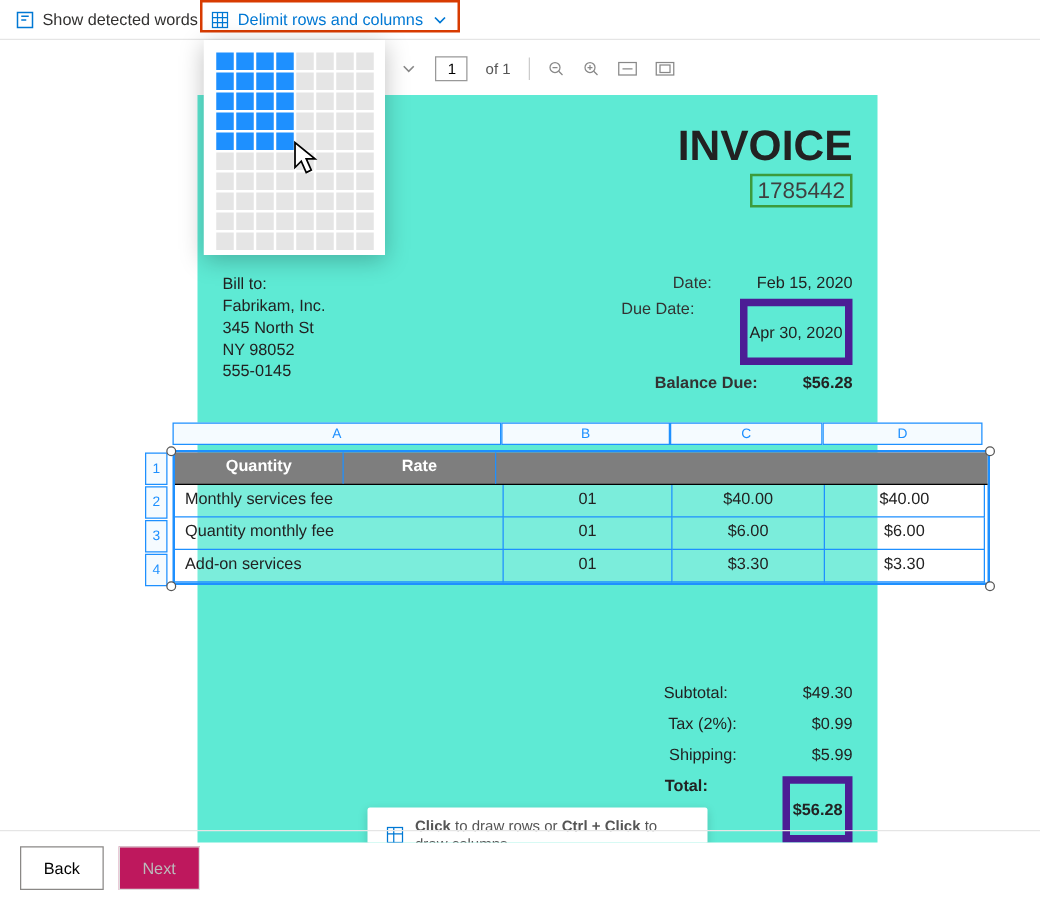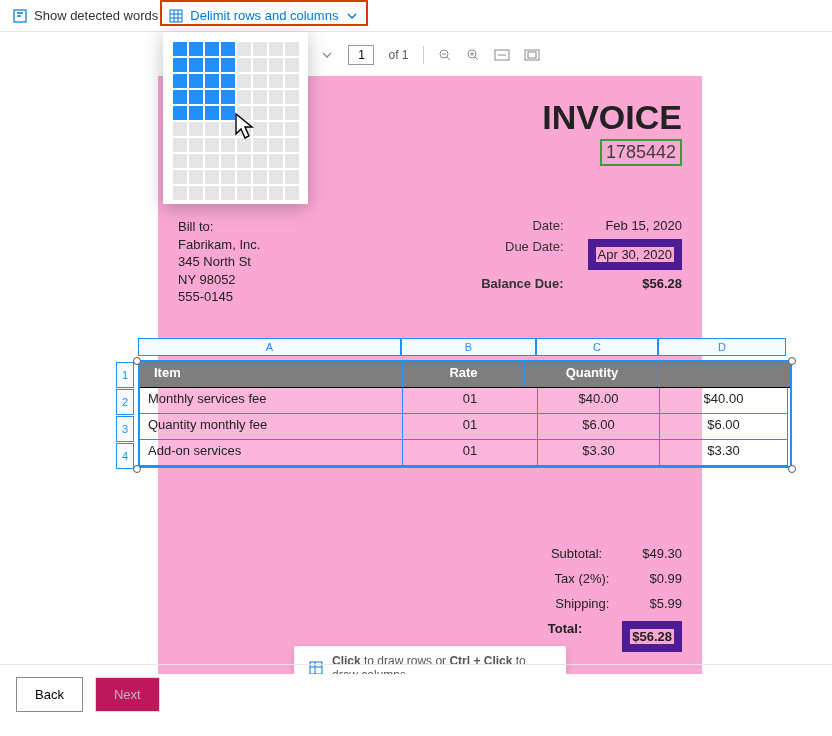--- a/index.html
+++ b/index.html
@@ -5,50 +5,50 @@
 *{box-sizing:border-box;margin:0;padding:0;font-family:"Segoe UI",Arial,sans-serif}
 body{width:832px;height:736px;background:#fff;position:relative;overflow:hidden}
 .toolbar{height:32px;display:flex;align-items:center;border-bottom:1px solid #e5e5e5;padding:0 12px;gap:10px;font-size:13px}
 .tb-item{display:flex;align-items:flex-start;gap:6px;color:#323130;cursor:pointer}
 .tb-item.blue{color:#0078d4}
 .tb-icon{width:16px;height:16px;display:inline-flex;align-items:center;justify-content:center}
 .red-box{position:absolute;left:160px;top:0;width:208px;height:26px;border:2px solid #d83b01;pointer-events:none}
 .viewer-tools{position:absolute;top:42px;left:0;right:0;height:26px;display:flex;align-items:center;justify-content:center;gap:14px;font-size:12px;color:#555}
 .vt-input{width:26px;height:20px;border:1px solid #999;text-align:center;font-size:12px}
 .vt-sep{width:1px;height:18px;background:#ccc}
-.doc-area{position:absolute;top:76px;left:158px;width:544px;height:598px;background:#f9a8d4;overflow:hidden}
+.doc-area{position:absolute;top:76px;left:158px;width:544px;height:598px;background:#5eead4;overflow:hidden}
 .invoice{position:absolute;right:20px;top:22px;text-align:right}
 .invoice-title{font-size:34px;font-weight:700;color:#222}
 .invoice-num{display:inline-block;border:2px solid #3c9b3c;color:#3f3f3f;font-size:18px;padding:1px 4px;margin-top:2px}
 .billto{position:absolute;left:20px;top:142px;font-size:13px;color:#222;line-height:1.35}
 .meta{position:absolute;right:20px;top:142px;text-align:right;font-size:13px;color:#222}
-.meta-row{display:flex;justify-content:space-between;gap:24px;margin-bottom:6px}
+.meta-row{display:flex;justify-content:flex-end;gap:36px;margin-bottom:6px}
 .meta-row .lbl{min-width:90px;color:#333}
-.gbox{border:8px solid #4c1d95;padding:0 2px}
+.gbox{border:6px solid #4c1d95;padding:13px 2px}
 .table-wrap{position:absolute;top:338px;left:138px;width:654px}
 .col-hdr{display:flex;height:18px}
 .ch{border:1px solid #1e90ff;background:#f5fbff;color:#1e90ff;text-align:center;font-size:11px;line-height:16px}
 .rowlabels{position:absolute;left:-22px;top:24px}
 .rl{width:18px;height:26px;border:1px solid #1e90ff;background:#f5fbff;color:#1e90ff;text-align:center;font-size:11px;line-height:24px;margin-bottom:1px}
 .data-grid{border:2px solid #1e90ff;background:rgba(255,255,255,.18);margin-top:4px;position:relative}
 .dg-head,.dg-row{display:flex;height:26px;font-size:13px}
 .dg-head{background:#7e7e7e;color:#fff;border-bottom:1px solid #000}
 .dg-row{color:#222}
 .cell{border-right:1px solid #1e90ff;padding:3px 8px}
 .dg-row .cell{border-bottom:1px solid #1e90ff}
 .c1{width:263px}
 .c2{width:135px;text-align:center}
 .c3{width:122px;text-align:center}
 .c4{width:128px;text-align:center}
 .dg-head .c2,.dg-head .c3,.dg-head .c4{font-weight:700}
 .dg-head .c1{font-weight:700;padding-left:14px}
 .handle{position:absolute;width:8px;height:8px;background:#fff;border:1px solid #555;border-radius:50%}
 .h-tl{left:-5px;top:19px}.h-tr{right:-4px;top:19px}.h-bl{left:-5px;bottom:-5px}.h-br{right:-4px;bottom:-5px}
 .totals{position:absolute;right:20px;top:470px;font-size:13px;color:#222}
-.tot-row{display:flex;justify-content:flex-end;gap:40px;margin-bottom:10px}
+.tot-row{display:flex;justify-content:flex-end;gap:60px;margin-bottom:10px}
 .tot-row .lbl{min-width:80px;text-align:right}
 .hint{position:absolute;left:50%;transform:translateX(-50%);top:570px;background:#fff;padding:8px 14px;border-radius:2px;font-size:12px;color:#555;display:flex;align-items:center;gap:8px;box-shadow:0 2px 8px rgba(0,0,0,.15)}
 .footer{position:absolute;bottom:12px;left:0;right:0;height:60px;border-top:1px solid #e5e5e5;padding:12px 16px;display:flex;gap:12px}
 .btn{padding:6px 18px;font-size:13px;border:1px solid #8a8886;background:#fff;cursor:pointer}
 .btn.disabled{color:#bbb;border-color:#ddd;background:#be185d;cursor:default}
 .grid-popup{position:absolute;left:163px;top:32px;width:145px;height:172px;background:#fff;box-shadow:0 4px 18px rgba(0,0,0,.25);padding:10px;z-index:20}
 .grid-cells{display:grid;grid-template-columns:repeat(8,14px);grid-template-rows:repeat(10,14px);gap:2px}
 .gc{width:14px;height:14px;background:#e5e5e5}
 .gc.sel{background:#1e90ff}
 .cursor{position:absolute;left:232px;top:112px;z-index:30;pointer-events:none}
@@ -187,23 +187,22 @@
       <div class="ch" style="width: 128px;">D</div>
     </div>
   <div class="rowlabels" id="rowlbls">
       <div class="rl">1</div>
       <div class="rl">2</div>
       <div class="rl">3</div>
       <div class="rl">4</div>
     </div>
   <div class="data-grid">
     <div class="dg-head" id="dghead">
-        <div class="cell c1">Item</div>
+        <div class="cell c2">Quantity</div>
         <div class="cell c3">Rate</div>
-        <div class="cell c2">Quantity</div>
       </div>
     <div id="dgbody">
         <div class="dg-row">
           <div class="cell c1">Monthly services fee</div>
           <div class="cell c2">01</div>
           <div class="cell c3">$40.00</div>
           <div class="cell c4">$40.00</div>
         </div>
         <div class="dg-row">
           <div class="cell c1">Quantity monthly fee</div>

